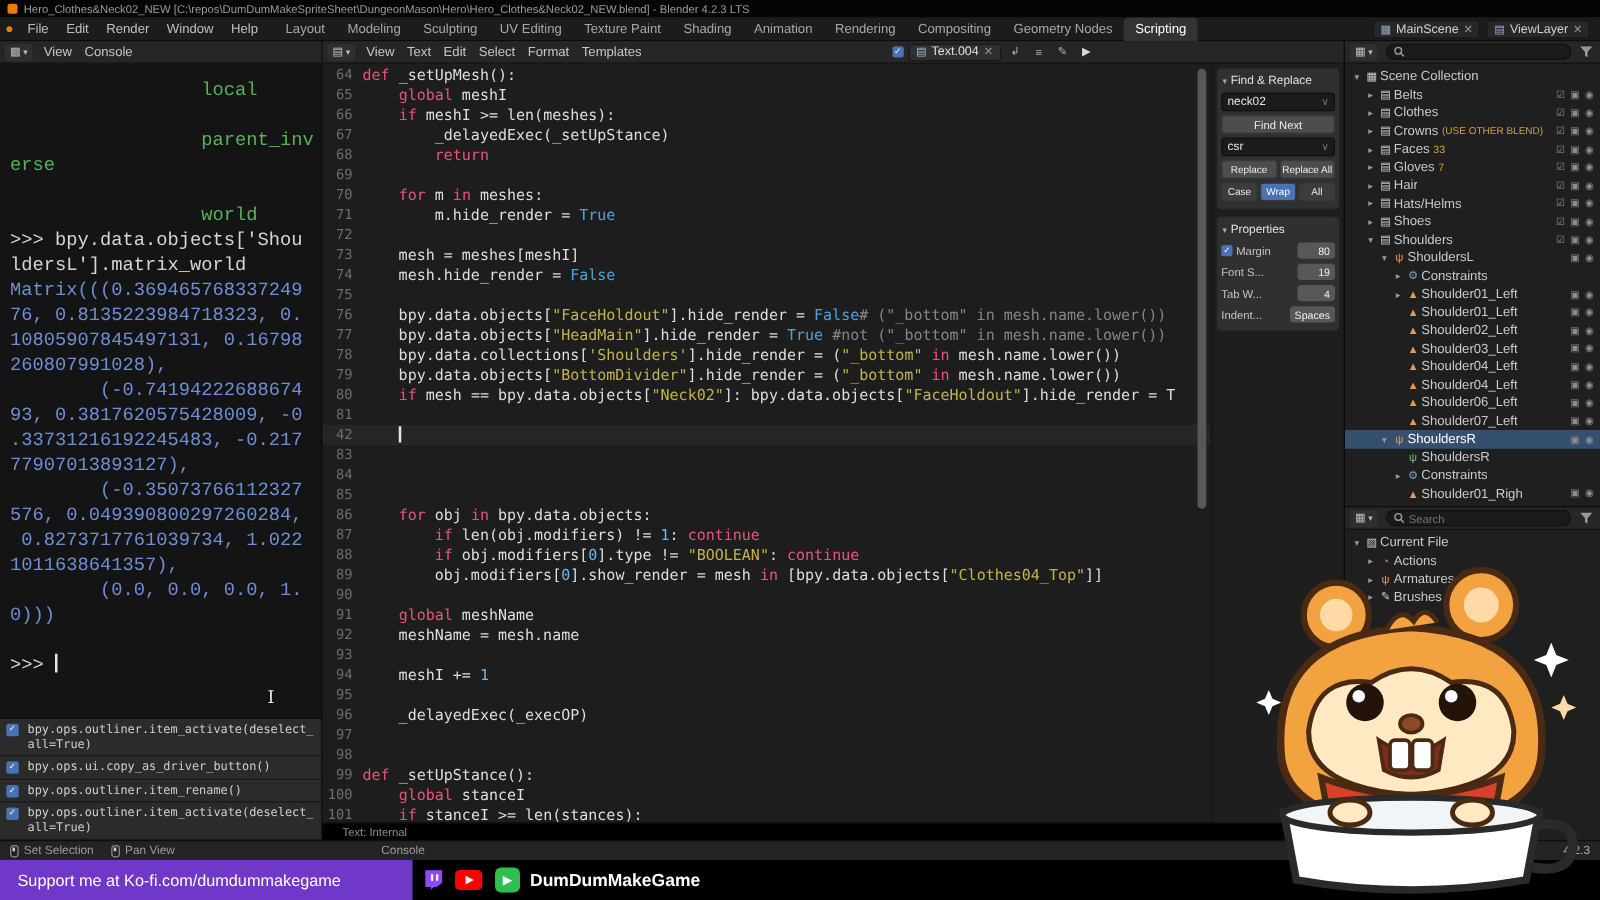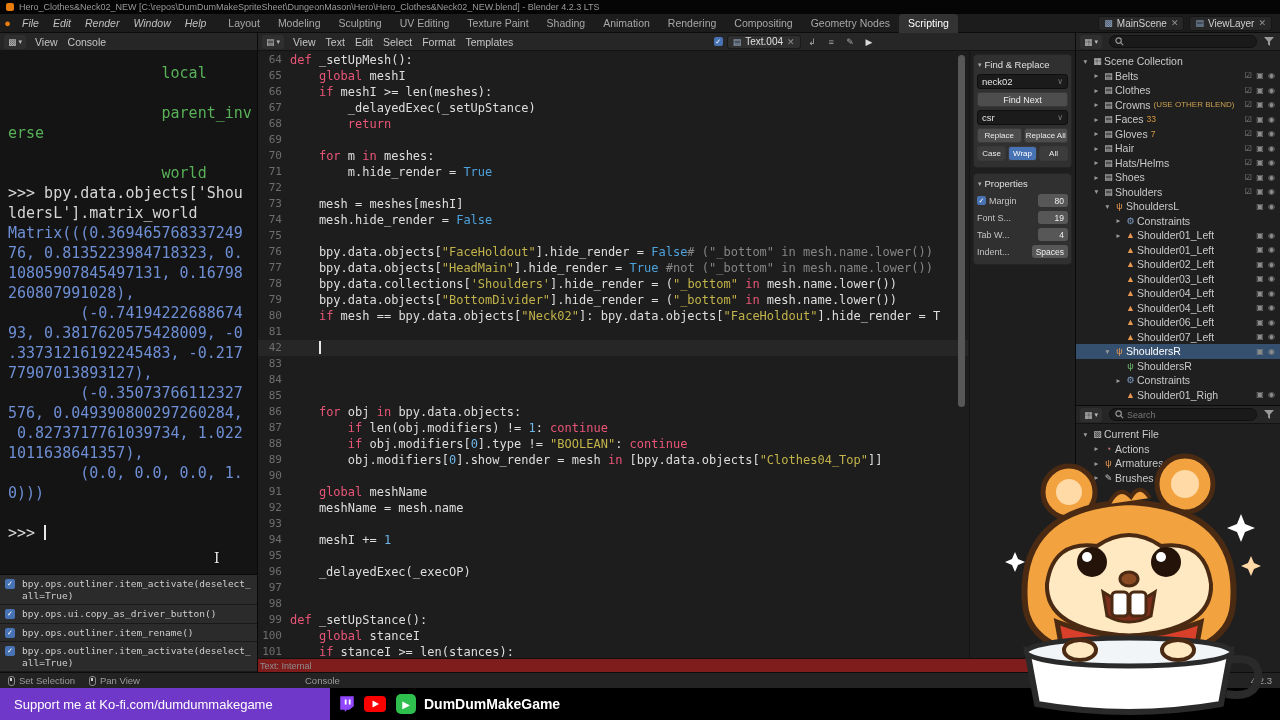--- a/index.html
+++ b/index.html
@@ -31,21 +31,21 @@
   .etype{display:flex;align-items:center;gap:2px;background:#2f2f2f;border-radius:3px;
     padding:0 4px;height:14px;font-size:9px;color:#bbb;margin-right:3px;}
   .hdr-ic{width:15px;height:14px;display:flex;align-items:center;justify-content:center;
     font-size:9px;color:#aaa;}
 
   
   #console-pane{position:absolute;left:0;top:33px;width:258px;height:639px;background:#141414;
     border-right:1px solid #0a0a0a;display:flex;flex-direction:column;}
   #console-out{padding:12px 0 0 8px;font-family:"DejaVu Sans Mono",monospace;
     font-size:15px;line-height:20px;white-space:pre;overflow:hidden;}
-  .con-line{height:20px;}
+  .con-line{height:20px;font-family:Liberation Mono, monospace;}
   .con-green{color:#58b158}.con-blue{color:#6e8fd6}.con-white{color:#d5d5d5}
   .con-caret{display:inline-block;width:2px;height:15px;background:#e6e6e6;vertical-align:-2px;}
   #console-history{margin-top:auto;border-top:1px solid #090909;}
   .hist-row{position:relative;background:#2b2b2b;border-bottom:1px solid #191919;
     padding:3px 4px 3px 22px;font-size:9.5px;line-height:11.5px;color:#cfcfcf;word-break:break-all;
     font-family:"DejaVu Sans Mono",monospace;}
   .hist-icon{position:absolute;left:5px;top:4px;width:10px;height:10px;background:#4772b3;
     border-radius:2px;color:#fff;font-size:7px;line-height:10px;text-align:center;font-family:"Liberation Sans",sans-serif;}
   #ibeam{position:absolute;left:214px;top:550px;color:#ececec;font-size:14px;z-index:30;
     font-family:"DejaVu Serif",serif;text-shadow:0 0 2px #000;}
@@ -59,22 +59,22 @@
   #text-body{flex:1;position:relative;overflow:hidden;}
   #code-lines{position:absolute;left:0;top:1px;width:710px;}
   .code-line{display:flex;height:16px;white-space:pre;font-family:"DejaVu Sans Mono",monospace;
     font-size:12px;line-height:16px;color:#dedede;}
   .code-line.cur{background:#262626;}
   .ln{flex:none;width:32px;text-align:right;padding-right:8px;color:#6e6e6e;font-size:11px;}
   .codetxt{white-space:pre;}
   .c-kw{color:#ea5577}.c-str{color:#c2b34a}.c-bool{color:#4da3dd}.c-num{color:#6fb7e8}.c-com{color:#858585}
   .caret{display:inline-block;width:2px;height:13px;background:#e8e8e8;vertical-align:-2px;}
   #v-scroll{position:absolute;left:700px;top:4px;width:7px;height:352px;background:#575757;border-radius:4px;}
-  #text-footer{height:14px;background:#7f1d1d;border-top:1px solid #101010;display:flex;
-    align-items:center;font-size:9px;color:#8f8f8f;padding:0 2px;flex:none;}
+  #text-footer{height:14px;background:#000000;border-top:1px solid #101010;display:flex;
+    align-items:center;font-size:9px;color:#8f8f8f;padding:0 16px;flex:none;}
 
   
   #text-sidebar{position:absolute;right:0;top:0;width:106px;height:100%;background:#1e1e1e;
     border-left:1px solid #141414;padding:3px;}
   .panel{background:#303030;border:1px solid #242424;border-radius:4px;margin-bottom:5px;padding:4px 3px 3px;}
   .panel-title{font-size:9.5px;color:#e0e0e0;display:flex;gap:3px;align-items:center;margin:0 0 4px 1px;}
   .ptri{font-size:7px;color:#aaa;}
   .fld{background:#1b1b1b;border:1px solid #0f0f0f;border-radius:3px;height:15px;font-size:9.5px;
     color:#e5e5e5;display:flex;align-items:center;padding:0 4px;margin-bottom:3px;}
   .fld-ic{margin-left:auto;color:#777;font-size:8px;}
@@ -142,21 +142,21 @@
 
 <div id="app">
 
   <div id="titlebar">
     <span class="blender-dot"></span>
     <span>Hero_Clothes&amp;Neck02_NEW [C:\repos\DumDumMakeSpriteSheet\DungeonMason\Hero\Hero_Clothes&amp;Neck02_NEW.blend] - Blender 4.2.3 LTS</span>
   </div>
 
   <div id="topbar">
     <span class="hdr-ic" style="color:#e87d0d;font-size:11px;">●</span>
-    <span id="main-menus" style="display:flex;font-style:italic;">
+    <span id="main-menus" style="display:flex;">
         <span class="menu-item">File</span>
         <span class="menu-item">Edit</span>
         <span class="menu-item">Render</span>
         <span class="menu-item">Window</span>
         <span class="menu-item">Help</span>
       </span>
     <span id="workspace-tabs" style="display:flex;margin-left:6px;">
         <span class="ws-tab">Layout</span>
         <span class="ws-tab">Modeling</span>
         <span class="ws-tab">Sculpting</span>

